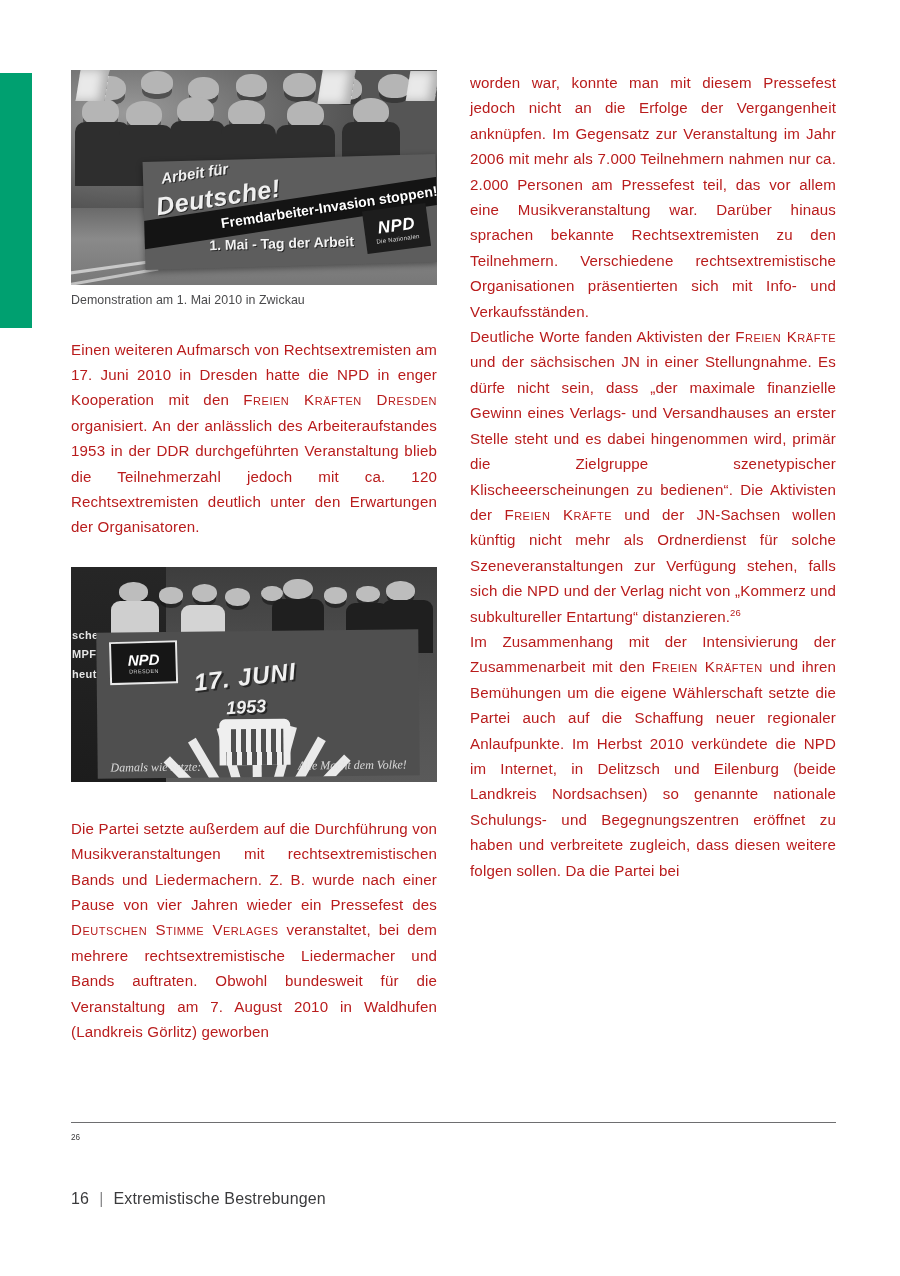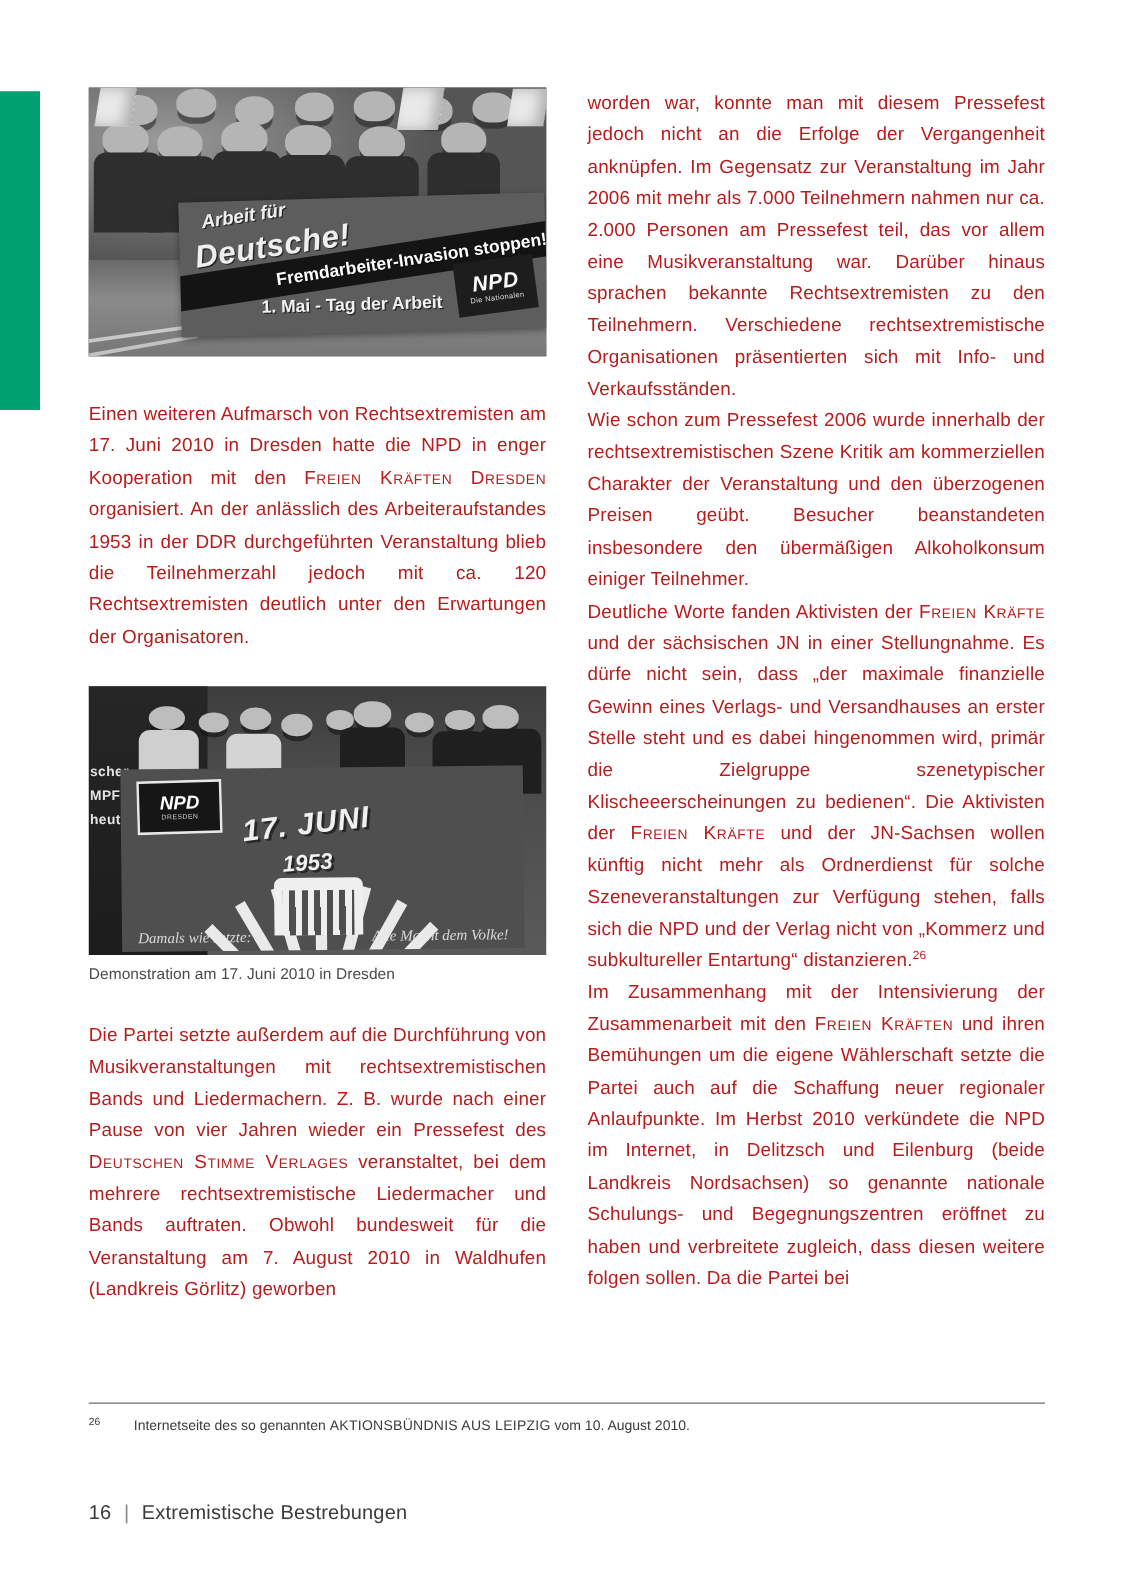--- a/index.html
+++ b/index.html
@@ -239,21 +239,20 @@
   #footer {
     position: absolute;
     left: 71px;
     top: 1190px;
     font-size: 16px;
     color: #3b3b3d;
     letter-spacing: .01em;
     display: flex;
     align-items: baseline;
     gap: 10px;
-    margin-top: 12px;
   }
   #footer .sep { color: #8a8a8c; }
 </style>
 </head>
 <body>
 
 <div id="green-bar"></div>
 
 <div id="page">
 
@@ -296,20 +295,21 @@
           <div class="bt bt2">Deutsche!</div>
           <div class="bt bt3">Fremdarbeiter-Invasion stoppen!</div>
           <div class="bt bt4">1. Mai - Tag der Arbeit</div>
           <div class="npd">
             <span class="n1">NPD</span>
             <span class="n2">Die Nationalen</span>
           </div>
         </div>
       </div>
       <figcaption>
+        <span class="line">Demonstration am 1. Mai 2010 in Zwickau</span>
       </figcaption>
     </figure>
 
     <p class="body" style="margin-top:27px;"><span>Einen weiteren Aufmarsch von Rechtsextremisten am 17. Juni 2010 in Dresden hatte die NPD in enger Kooperation mit den </span><span class="sc">Freien Kräften Dresden</span><span> organisiert. An der anlässlich des Arbeiteraufstandes 1953 in der DDR durchgeführten Veranstaltung blieb die Teilnehmerzahl jedoch mit ca. 120 Rechtsextremisten deutlich unter den Erwartungen der Organisatoren.</span></p>
 
     <figure style="margin-top:27px;">
       <div class="photo" id="photo2">
         <div class="bg-dark">
           <div class="bgtext" style="top:29%;">scher</div>
           <div class="bgtext" style="top:38%;">MPF</div>
@@ -351,43 +351,40 @@
           <div class="gate">
               <div class="inner"></div>
             </div>
           <div class="script">
             <span>Damals wie setzte:</span>
             <span>Alle Macht dem Volke!</span>
           </div>
         </div>
       </div>
       <figcaption>
-        <span class="line">Demonstration am 17. Juni 2010 in Dresden</span>
       </figcaption>
     </figure>
 
     <p class="body" style="margin-top:27px;"><span>Die Partei setzte außerdem auf die Durchführung von Musikveranstaltungen mit rechtsextremistischen Bands und Liedermachern. Z. B. wurde nach einer Pause von vier Jahren wieder ein Pressefest des </span><span class="sc">Deutschen Stimme Verlages</span><span> veranstaltet, bei dem mehrere rechtsextremistische Liedermacher und Bands auftraten. Obwohl bundesweit für die Veranstaltung am 7. August 2010 in Waldhufen (Landkreis Görlitz) geworben</span></p>
   </div>
 
   <div class="col" id="col-right">
 
     <p class="body">worden war, konnte man mit diesem Pressefest jedoch nicht an die Erfolge der Vergangenheit anknüpfen. Im Gegensatz zur Veranstaltung im Jahr 2006 mit mehr als 7.000 Teilnehmern nahmen nur ca. 2.000 Personen am Pressefest teil, das vor allem eine Musikveranstaltung war. Darüber hinaus sprachen bekannte Rechtsextremisten zu den Teilnehmern. Verschiedene rechtsextremistische Organisationen präsentierten sich mit Info- und Verkaufsständen.</p>
 
-    <p class="body">Wie schon zum Pressefest 2006 wurde innerhalb der rechtsextremistischen Szene Kritik am kommerziellen Charakter der Veranstaltung und den überzogenen Preisen geübt. Besucher beanstandeten insbesondere den übermäßigen Alkoholkonsum einiger Teilnehmer.</p>
 
     <p class="body"><span>Deutliche Worte fanden Aktivisten der </span><span class="sc">Freien Kräfte</span><span> und der sächsischen JN in einer Stellungnahme. Es dürfe nicht sein, dass „der maximale finanzielle Gewinn eines Verlags- und Versandhauses an erster Stelle steht und es dabei hingenommen wird, primär die Zielgruppe szenetypischer Klischeeerscheinungen zu bedienen“. Die Aktivisten der </span><span class="sc">Freien Kräfte</span><span> und der JN-Sachsen wollen künftig nicht mehr als Ordnerdienst für solche Szeneveranstaltungen zur Verfügung stehen, falls sich die NPD und der Verlag nicht von „Kommerz und subkultureller Entartung“ distanzieren.</span><sup class="fn">26</sup></p>
 
     <p class="body gap"><span>Im Zusammenhang mit der Intensivierung der Zusammenarbeit mit den </span><span class="sc">Freien Kräften</span><span> und ihren Bemühungen um die eigene Wählerschaft setzte die Partei auch auf die Schaffung neuer regionaler Anlaufpunkte. Im Herbst 2010 verkündete die NPD im Internet, in Delitzsch und Eilenburg (beide Landkreis Nordsachsen) so genannte nationale Schulungs- und Begegnungszentren eröffnet zu haben und verbreitete zugleich, dass diesen weitere folgen sollen. Da die Partei bei</span></p>
   </div>
 
   <div id="footnote">
     <div class="rule"></div>
     <div class="fnrow">
       <span class="fnnum">26</span>
-      <span class="fntext"><span>Internetseite des so genannten </span><span class="sc">AKTIONSBÜNDNIS AUS LEIPZIG</span><span> vom 10. August 2010.</span></span>
     </div>
   </div>
 
   <div id="footer">
     <span>16</span>
     <span class="sep">|</span>
     <span>Extremistische Bestrebungen</span>
   </div>
 
 </div>

